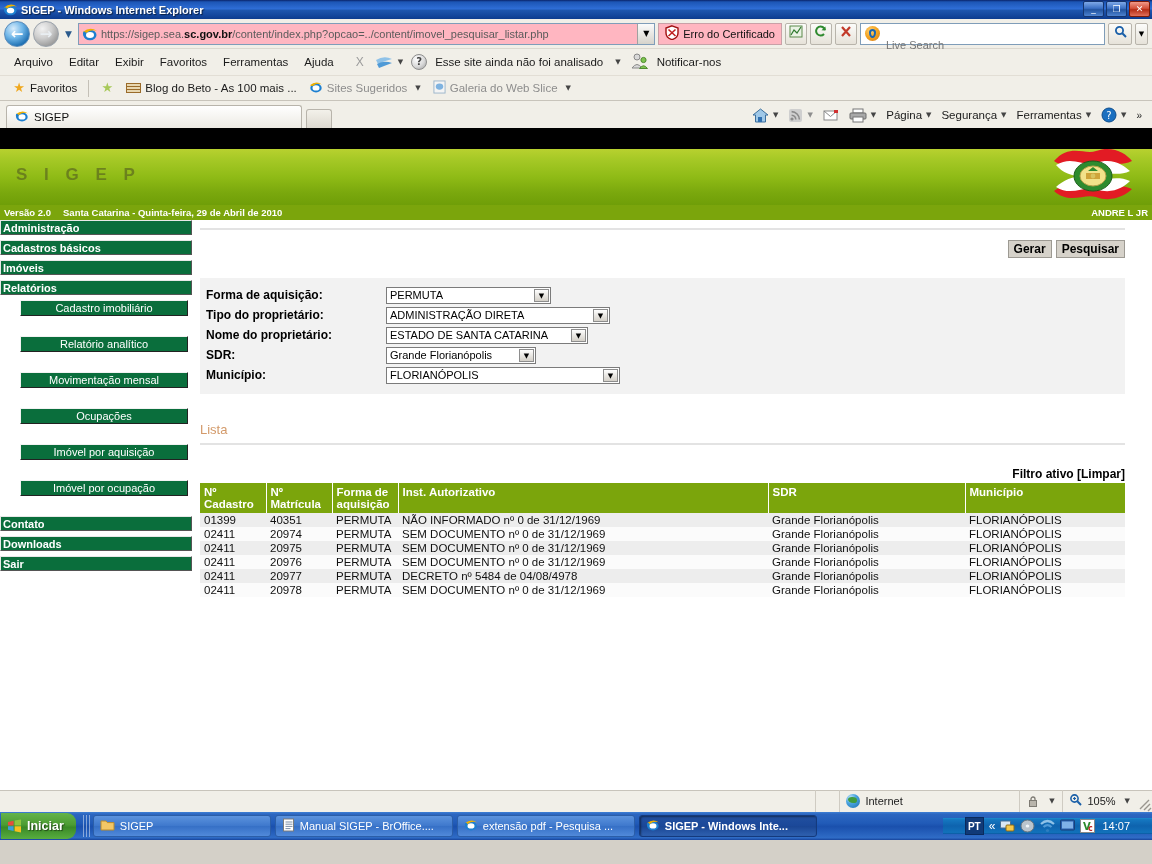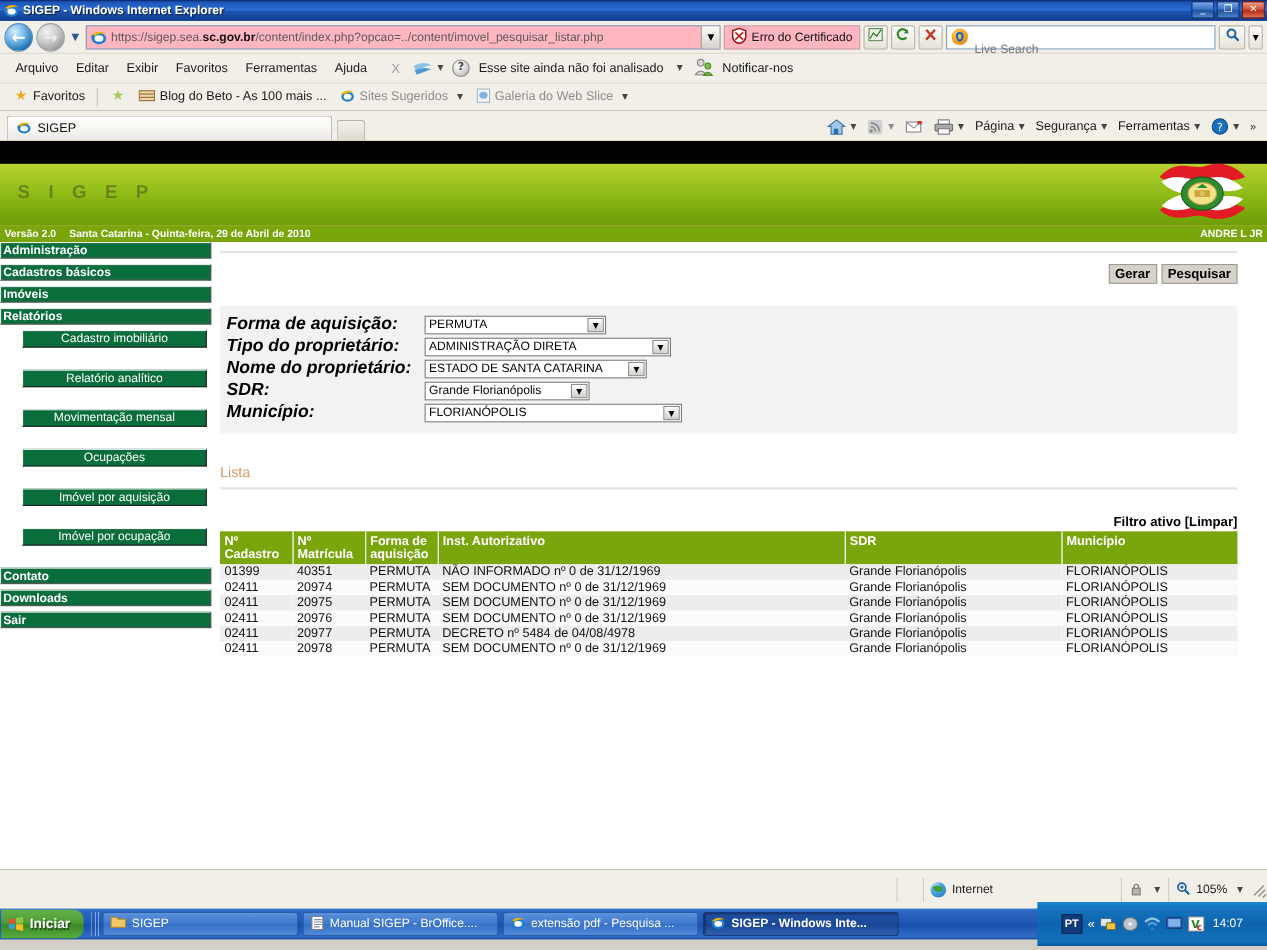--- a/index.html
+++ b/index.html
@@ -224,21 +224,21 @@
   .winbtn2 {
     background: #d6d2ca; border: 1px solid #9d9a93;
     font-size: 12px; font-weight: bold; color: #000;
     padding: 1px 5px; line-height: 14px;
     font-family: "Liberation Sans", sans-serif;
   }
   .formpanel {
     background: #f2f2f2; margin-top: 20px; padding: 7px 0 9px 0;
   }
   .frow { display: flex; align-items: center; height: 20px; }
-  .flabel { width: 186px; padding-left: 6px; font-size: 16px; font-weight: bold; color: #000; font-style: italic; }
+  .flabel { width: 186px; padding-left: 6px; font-size: 12px; font-weight: bold; color: #000; }
   .fsel {
     height: 17px; background: #fff; border: 1px solid #7b7b7b;
     display: flex; align-items: center; font-size: 11px; color: #000;
     padding-left: 3px; white-space: nowrap;
   }
   .fsel .arrow {
     width: 15px; height: 13px; margin-left: auto; margin-right: 1px; flex: none;
     background: linear-gradient(to bottom,#fefefe,#d4d0c8);
     border: 1px solid #8d8d8d;
     font-size: 7px; line-height: 12px; text-align: center;
@@ -262,22 +262,22 @@
   table.grid th:last-child { border-right: none; }
   table.grid td {
     font-size: 11.5px; color: #111; padding: 1px 3px 1px 4px;
     white-space: nowrap; overflow: hidden;
   }
   table.grid tr.odd td { background: #ededed; }
   table.grid tr.even td { background: #fbfbfb; }
 
   
   .statusbar {
-    height: 36px; background: #f1efe8; border-top: 1px solid #c8c4bb;
-    display: flex; align-items: center; font-size: 11px; color: #1b1b1b;
+    height: 22px; background: #f1efe8; border-top: 1px solid #c8c4bb;
+    display: flex; align-items: flex-end; font-size: 11px; color: #1b1b1b;
   }
   .sb-cell { border-right: 1px solid #cfcbc2; height: 22px; display: flex; align-items: center; padding: 0 6px; gap: 5px;}
   .globe {
     width: 14px; height: 14px; border-radius: 50%; flex: none;
     background: radial-gradient(circle at 32% 28%, #bfe6fb 0%, #4aa3e0 40%, #1c6fae 100%);
     position: relative; overflow: hidden;
   }
   .globe::after{content:"";position:absolute;left:2px;top:3px;width:9px;height:6px;
     background:#3f9c3f;border-radius:45% 55% 40% 60%;}
   .zoomico { color:#1a5fa8; font-size:11px; font-family:"DejaVu Sans",sans-serif;}
@@ -308,21 +308,21 @@
     display: flex; align-items: center; gap: 5px;
     color: #fff; font-size: 11px; white-space: nowrap; overflow: hidden;
   }
   .tbtn.active {
     background: linear-gradient(to bottom,#2150a0,#1b4899 48%,#1a4694 52%,#2f61b0);
     border-color: #143a7d;
     box-shadow: inset 1px 1px 2px rgba(0,0,0,.45);
   }
   .tbtn .lbl { overflow: hidden; text-overflow: ellipsis; }
   .tray {
-    margin-left: auto; height: 40px; display: flex; align-items: center;
+    margin-left: auto; height: 16px; display: flex; align-items: center;
     background: linear-gradient(to bottom,#1a8ccd 0%,#1577c0 10%,#0e63ae 50%,#1272bb 90%,#0a58a0 100%);
     padding: 0 22px; gap: 5px; color: #fff; font-size: 11px;
   }
   .lang {
     width: 19px; height: 18px; background: #103a78; color: #fff;
     font-size: 10px; font-weight: bold; text-align: center; line-height: 18px;
     border: 1px solid #0a2a5c;
   }
   .trayico { width: 15px; height: 15px; flex: none; }
   .clock { font-size: 11px; color: #fff; margin-left: 2px; }

